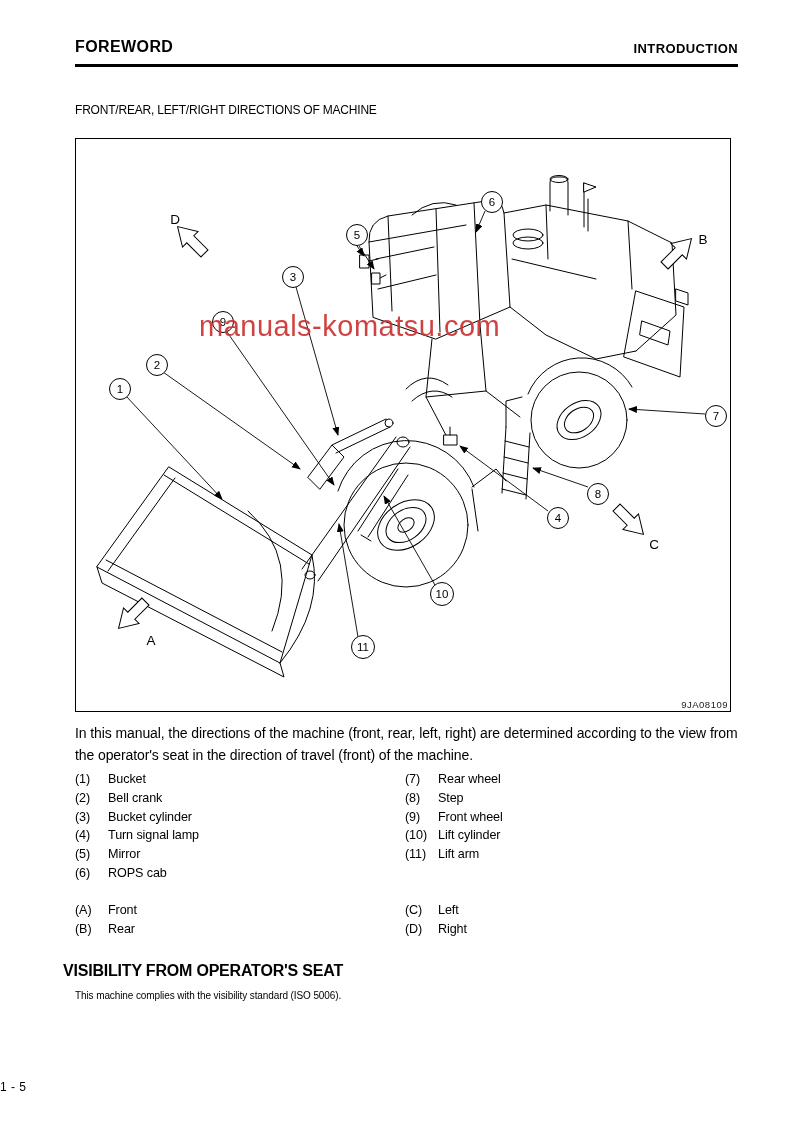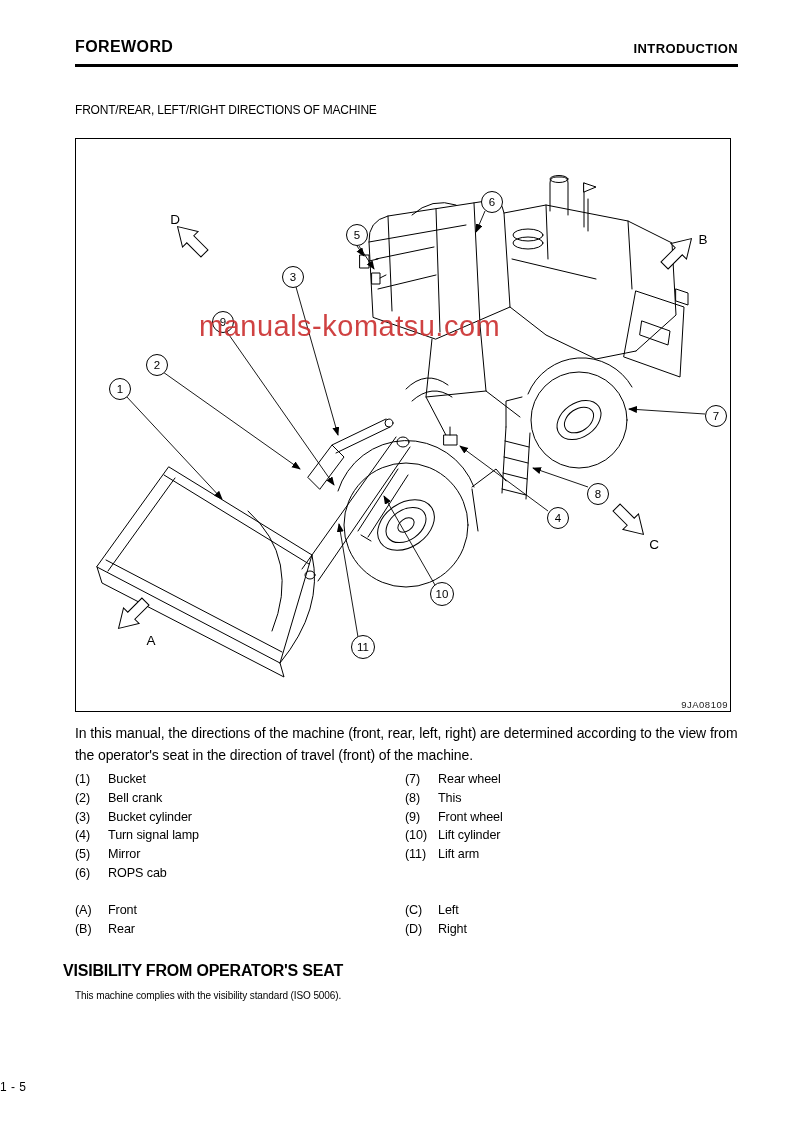--- a/index.html
+++ b/index.html
@@ -310,21 +310,21 @@
       <span>ROPS cab</span>
     </div>
   </div>
   <div class="col-right">
     <div class="lg-row">
       <span class="lg-num">(7)</span>
       <span>Rear wheel</span>
     </div>
     <div class="lg-row">
       <span class="lg-num">(8)</span>
-      <span>This</span>
+      <span>Step</span>
     </div>
     <div class="lg-row">
       <span class="lg-num">(9)</span>
       <span>Front wheel</span>
     </div>
     <div class="lg-row">
       <span class="lg-num">(10)</span>
       <span>Lift cylinder</span>
     </div>
     <div class="lg-row">

